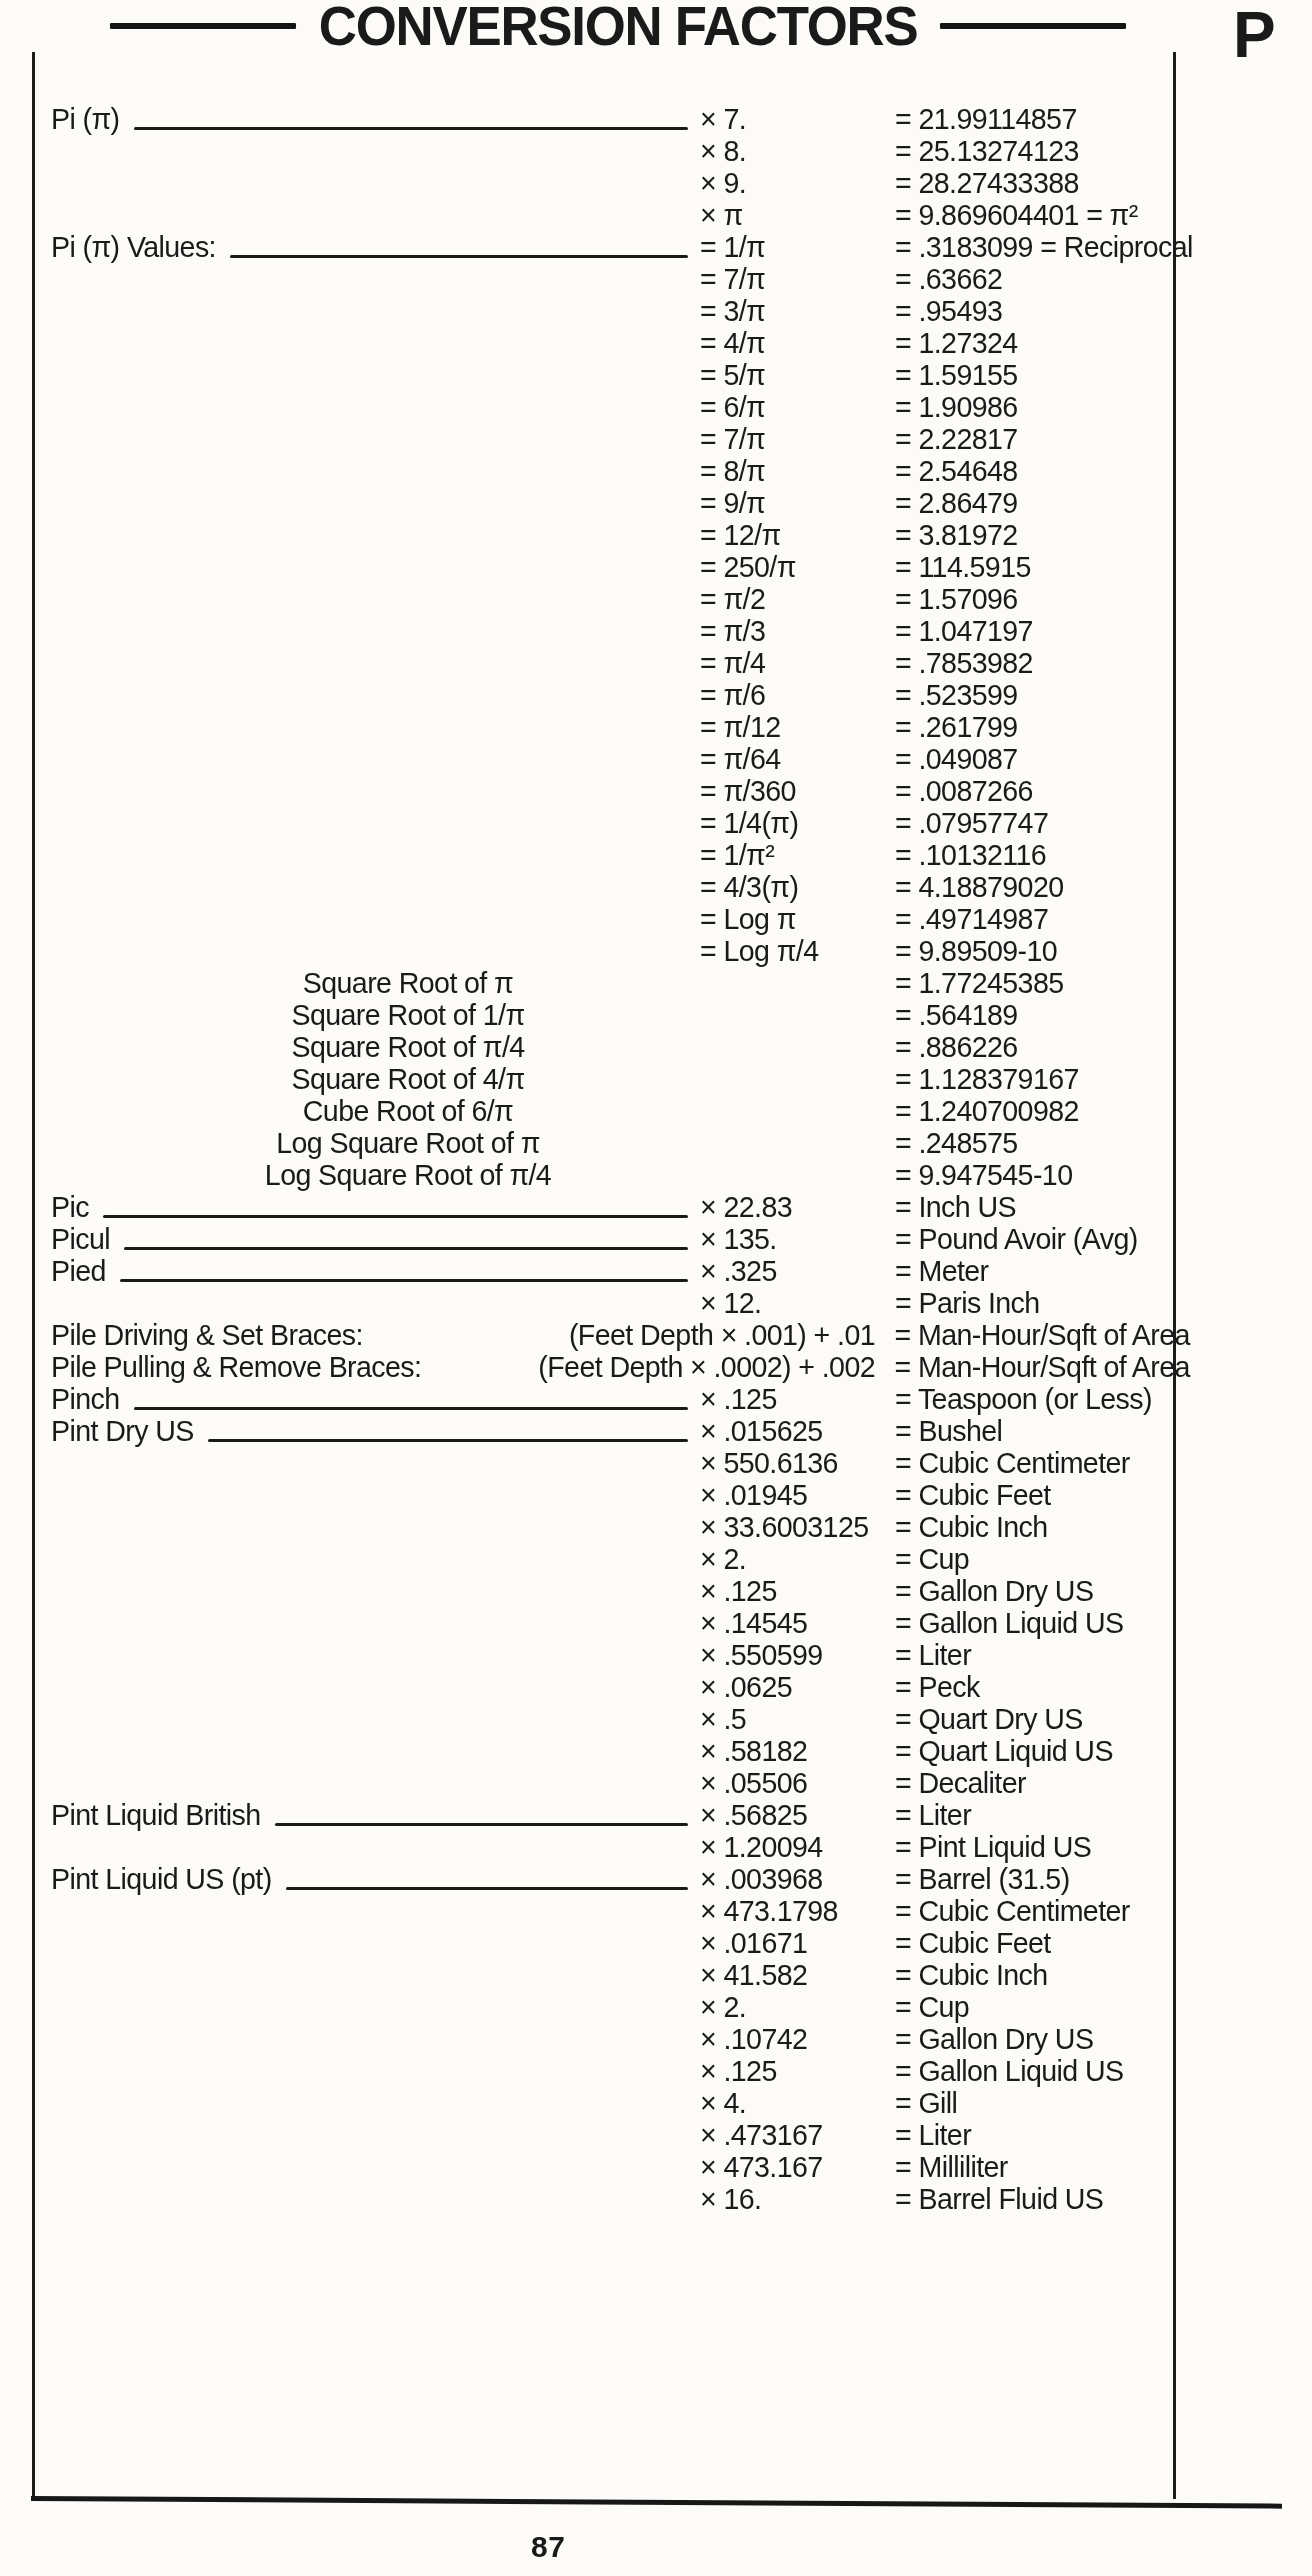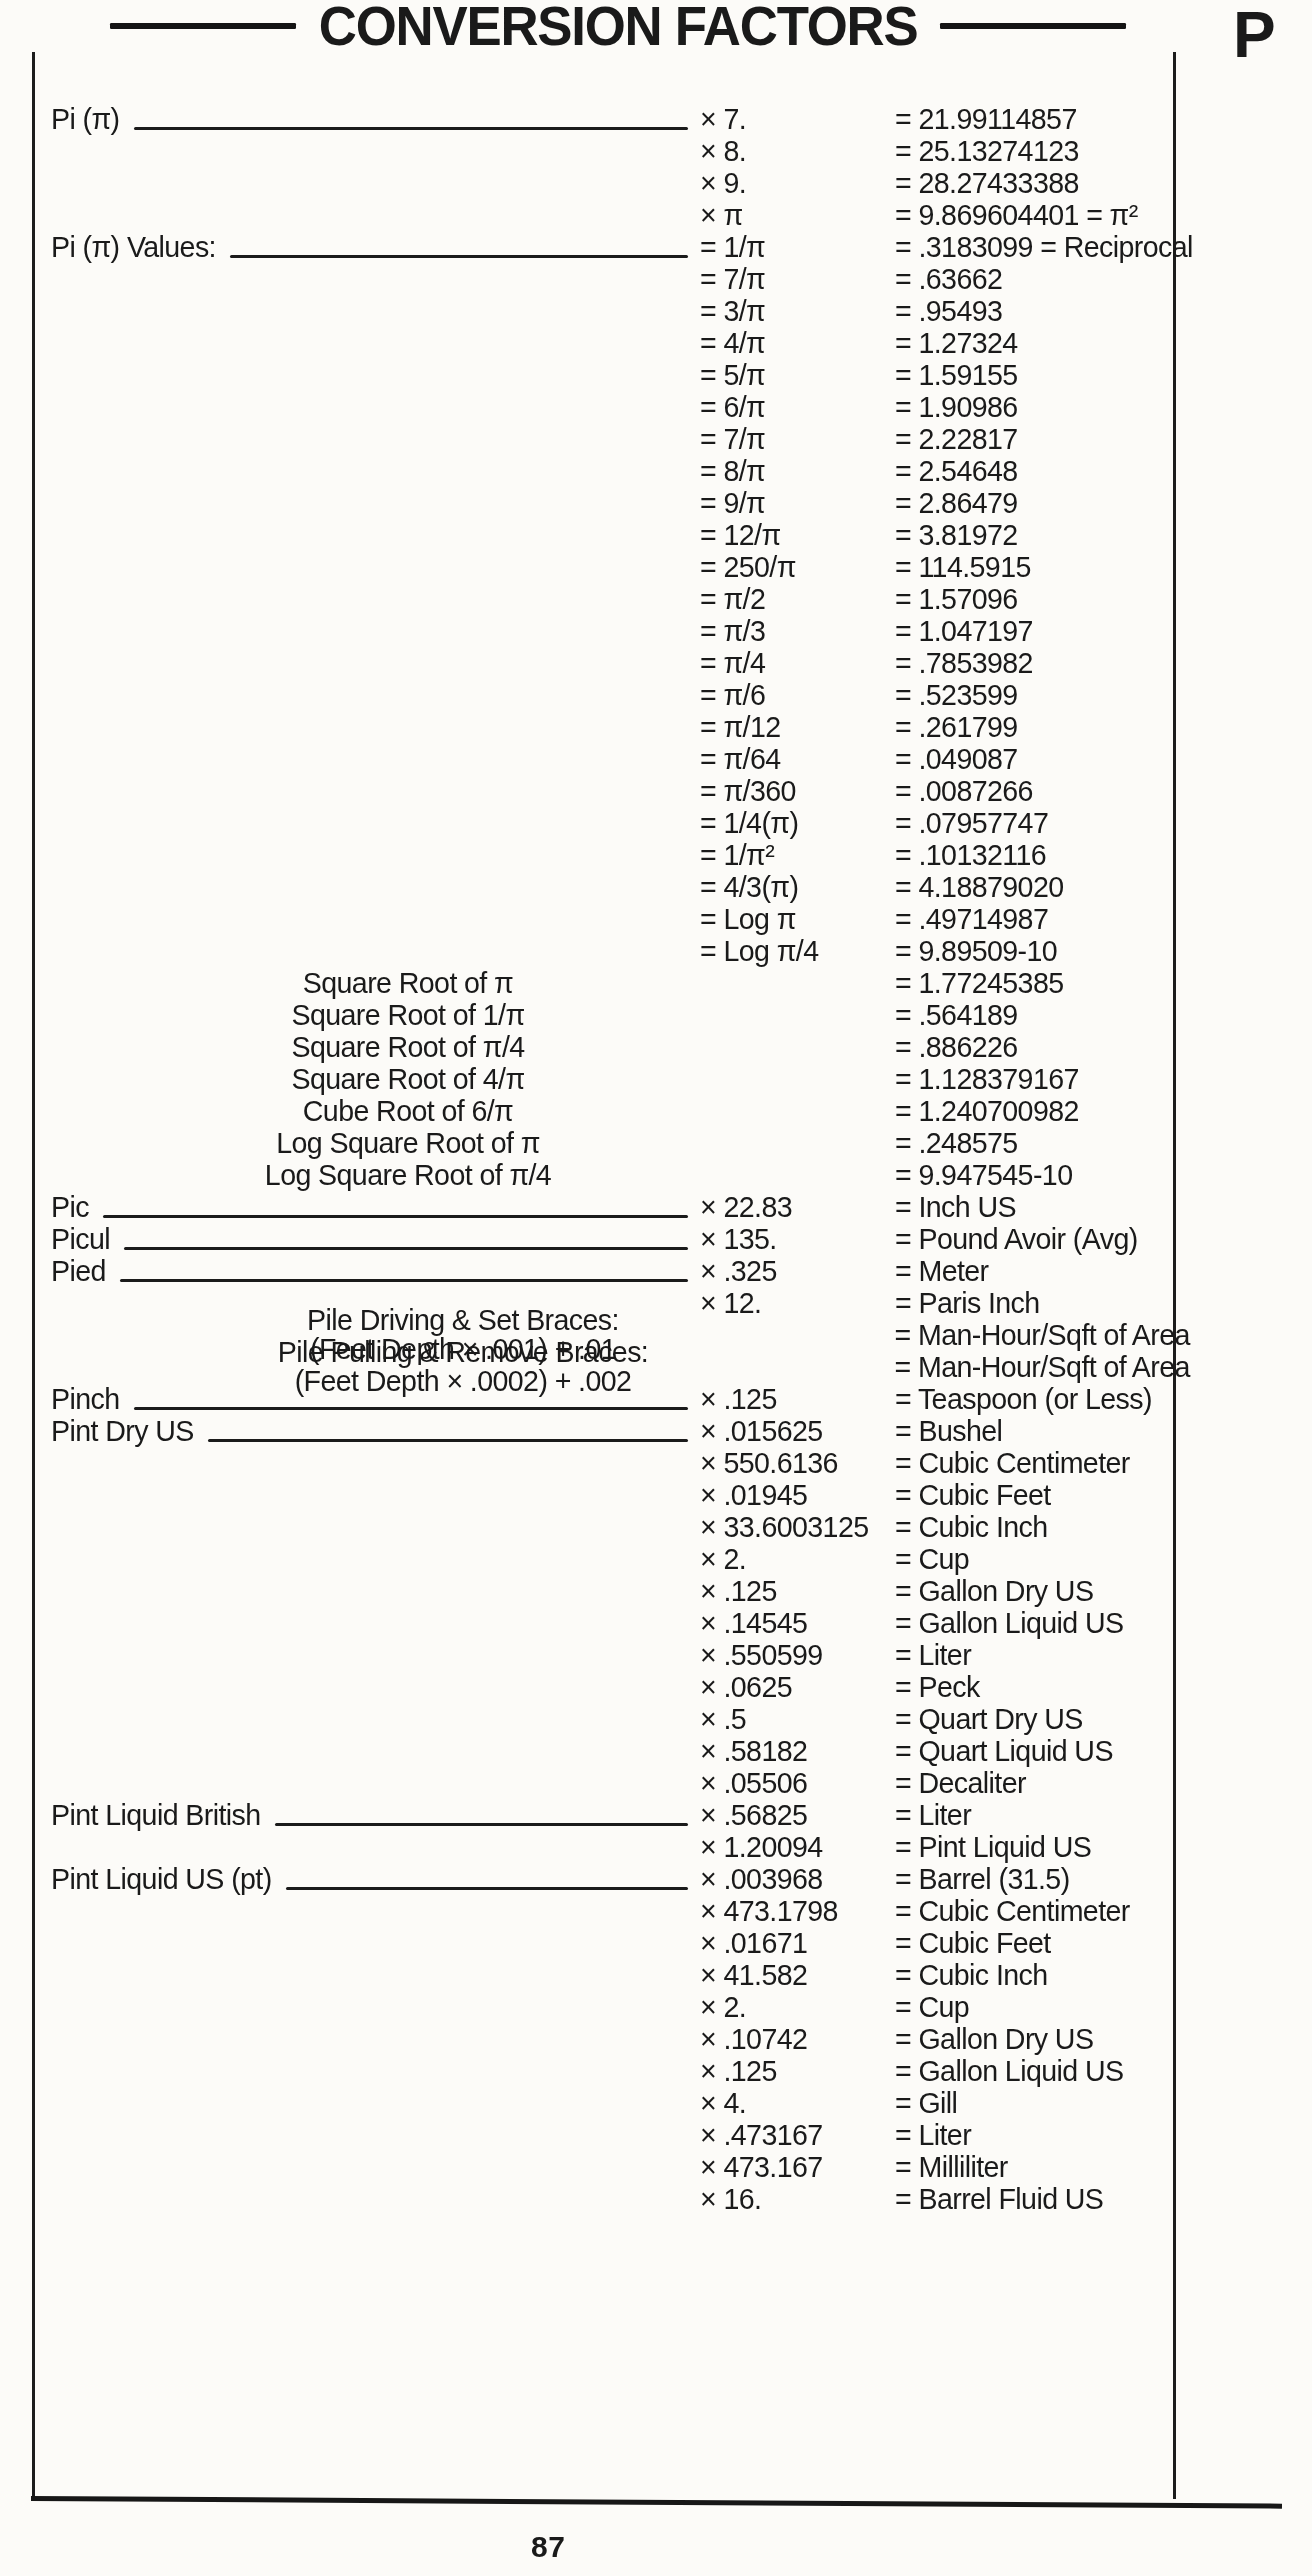--- a/index.html
+++ b/index.html
@@ -42,21 +42,21 @@
   }
   
   #conversion-table{width:100%;}
   .row{
     display:flex;align-items:center;height:32px;
     padding-left:16px;box-sizing:border-box;
     font-size:28.6px;letter-spacing:-0.6px;line-height:1;white-space:nowrap;
   }
   .z1{flex:0 0 auto;width:649px;display:flex;align-items:center;overflow:visible;}
   .row.r .z1{width:714px;justify-content:center;}
-  .row.s .z1{width:824px;justify-content:space-between;flex-direction:column;}
+  .row.s .z1{width:824px;justify-content:space-between;}
   .z2{flex:0 0 auto;width:195px;}
   .row.r .z2{width:130px;}
   .row.s .z2{width:19.5px;}
   .z3{flex:1 1 auto;}
   .leader{
     flex:1 1 auto;height:3.2px;background:#1b1b1b;border-radius:1.9px;
     margin:19.5px 11.7px 0 14.3px;
   }
   
   #page-number{

